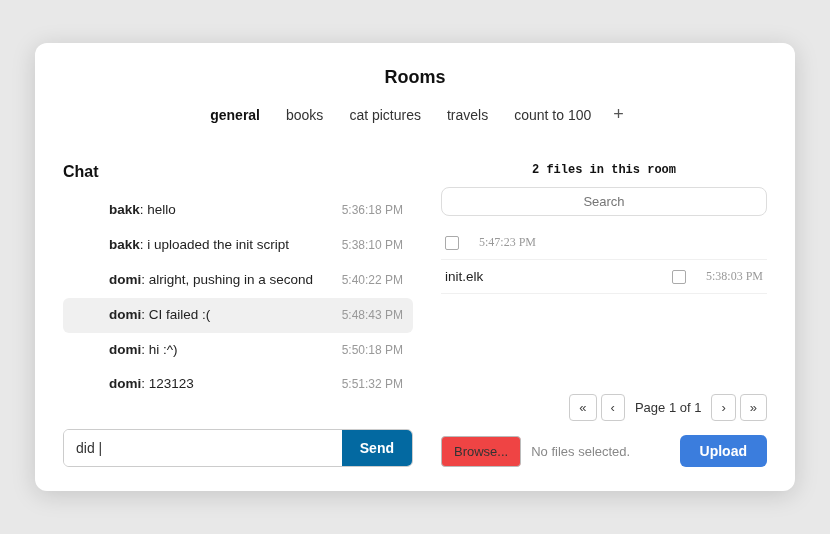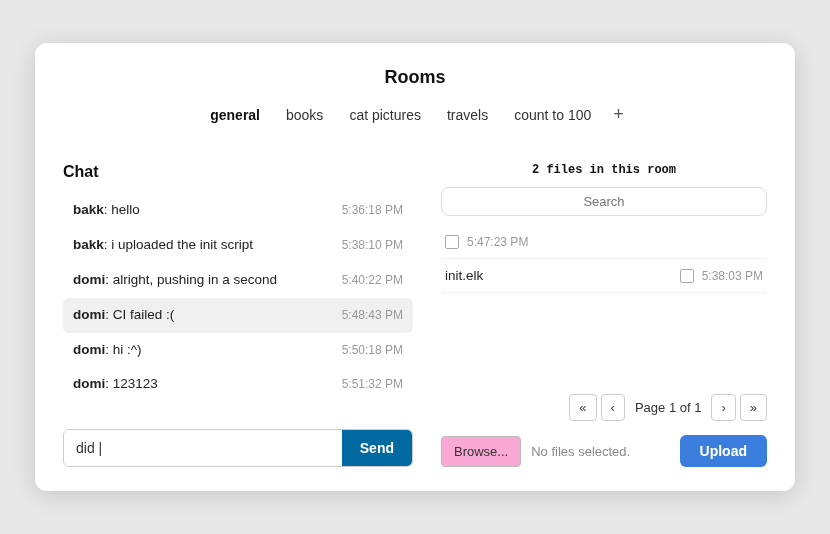--- a/index.html
+++ b/index.html
@@ -88,20 +88,21 @@
     }
     .message-row.highlighted {
       background: #f0f0f0;
     }
     .message-text {
       flex: 1;
       line-height: 1.4;
     }
     .message-text .sender {
       font-weight: 700;
+      margin-left: 36px;
     }
     .message-time {
       font-size: 12px;
       color: #999;
       white-space: nowrap;
       margin-left: 12px;
       margin-top: 2px;
     }
     .chat-input-area {
       display: flex;
@@ -163,21 +164,23 @@
       align-items: center;
       justify-content: space-between;
       padding: 9px 4px;
       border-bottom: 1px solid #f0f0f0;
       font-size: 13.5px;
       color: #222;
     }
     .file-name { flex: 1; }
     .file-right {
       display: flex;
-      gap: 8px;
+      align-items: center;
+      gap: 20px;
+      font-family: Liberation Serif, serif;
     }
     .file-checkbox {
       width: 14px;
       height: 14px;
       border: 1.5px solid #aaa;
       border-radius: 2px;
       background: #fff;
       cursor: pointer;
     }
     .file-time {
@@ -208,21 +211,21 @@
       padding: 0 6px;
     }
     .upload-bar {
       display: flex;
       align-items: center;
       gap: 10px;
       margin-top: 2px;
     }
     .browse-btn {
       border: 1px solid #bbb;
-      background: #f9a8d4;
+      background: #ef4444;
       border-radius: 4px;
       padding: 7px 12px;
       font-size: 13px;
       cursor: pointer;
       color: #333;
     }
     .no-files-label {
       font-size: 13px;
       color: #888;
     }

